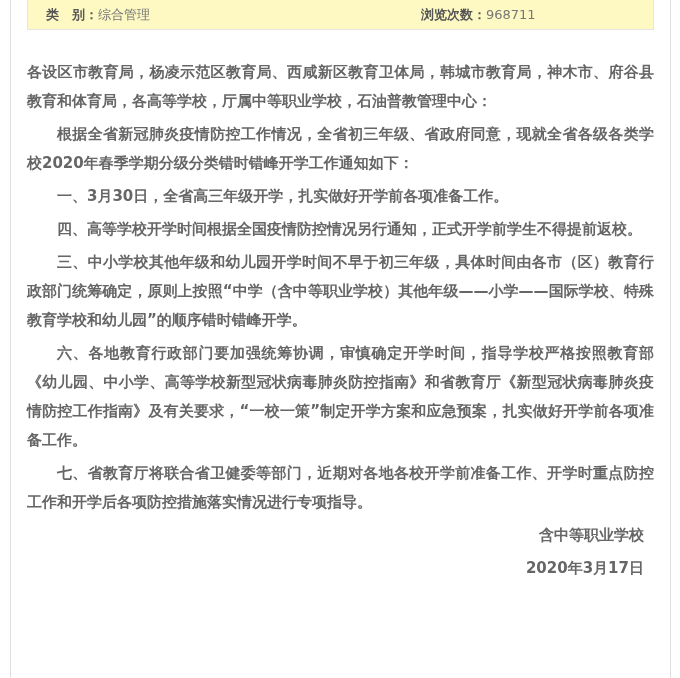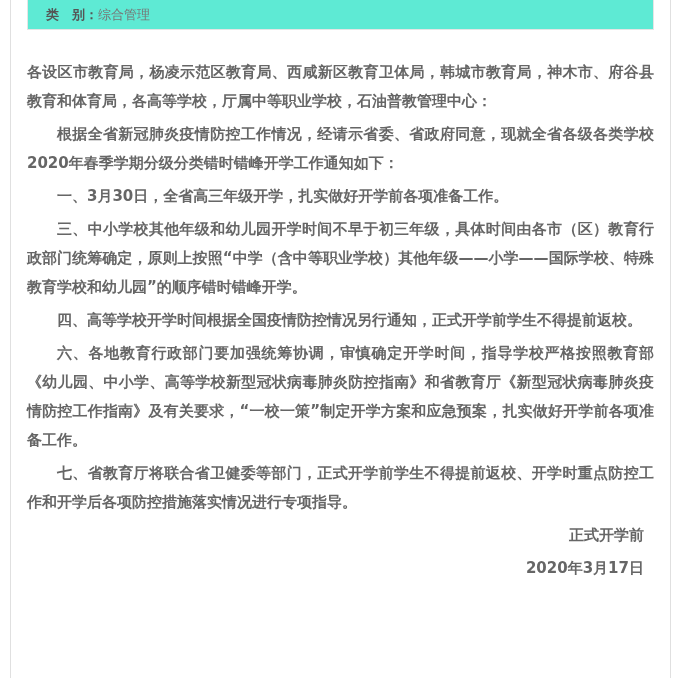--- a/index.html
+++ b/index.html
@@ -18,21 +18,21 @@
     min-height: 678px;
     border-left: 1px solid #e0e0e0;
     border-right: 1px solid #e0e0e0;
     background: #ffffff;
   }
   .meta-bar {
     position: relative;
     margin: 0 16px;
     height: 29px;
     line-height: 29px;
-    background: #5eead4;
+    background: #fef9c3;
     border: 1px solid #e5e5e5;
     border-top: none;
     font-size: 13px;
     color: #555555;
     white-space: nowrap;
   }
   .meta-left {
     position: absolute;
     left: 18px;
     top: 0;
@@ -71,27 +71,30 @@
 </style>
 </head>
 <body>
 
 <div class="content-column">
 
   <div class="meta-bar">
     <span class="meta-left">
       <span class="meta-label">类　别：</span><span class="meta-value">综合管理</span>
     </span>
+    <span class="meta-right">
+      <span class="meta-label">浏览次数：</span><span class="meta-value">968711</span>
+    </span>
   </div>
 
   <div class="article-body">
     <p>各设区市教育局，杨凌示范区教育局、西咸新区教育卫体局，韩城市教育局，神木市、府谷县教育和体育局，各高等学校，厅属中等职业学校，石油普教管理中心：</p>
-    <p class="indent">根据全省新冠肺炎疫情防控工作情况，经请示省委、省政府同意，现就全省各级各类学校2020年春季学期分级分类错时错峰开学工作通知如下：</p>
+    <p class="indent">根据全省新冠肺炎疫情防控工作情况，全省初三年级、省政府同意，现就全省各级各类学校2020年春季学期分级分类错时错峰开学工作通知如下：</p>
     <p class="indent">一、3月30日，全省高三年级开学，扎实做好开学前各项准备工作。</p>
+    <p class="indent">四、高等学校开学时间根据全国疫情防控情况另行通知，正式开学前学生不得提前返校。</p>
     <p class="indent">三、中小学校其他年级和幼儿园开学时间不早于初三年级，具体时间由各市（区）教育行政部门统筹确定，原则上按照“中学（含中等职业学校）其他年级——小学——国际学校、特殊教育学校和幼儿园”的顺序错时错峰开学。</p>
-    <p class="indent">四、高等学校开学时间根据全国疫情防控情况另行通知，正式开学前学生不得提前返校。</p>
     <p class="indent">六、各地教育行政部门要加强统筹协调，审慎确定开学时间，指导学校严格按照教育部《幼儿园、中小学、高等学校新型冠状病毒肺炎防控指南》和省教育厅《新型冠状病毒肺炎疫情防控工作指南》及有关要求，“一校一策”制定开学方案和应急预案，扎实做好开学前各项准备工作。</p>
-    <p class="indent">七、省教育厅将联合省卫健委等部门，正式开学前学生不得提前返校、开学时重点防控工作和开学后各项防控措施落实情况进行专项指导。</p>
-    <p class="sig">正式开学前</p>
+    <p class="indent">七、省教育厅将联合省卫健委等部门，近期对各地各校开学前准备工作、开学时重点防控工作和开学后各项防控措施落实情况进行专项指导。</p>
+    <p class="sig">含中等职业学校</p>
     <p class="sig">2020年3月17日</p>
   </div>
 
 </div>
 
 </body></html>

